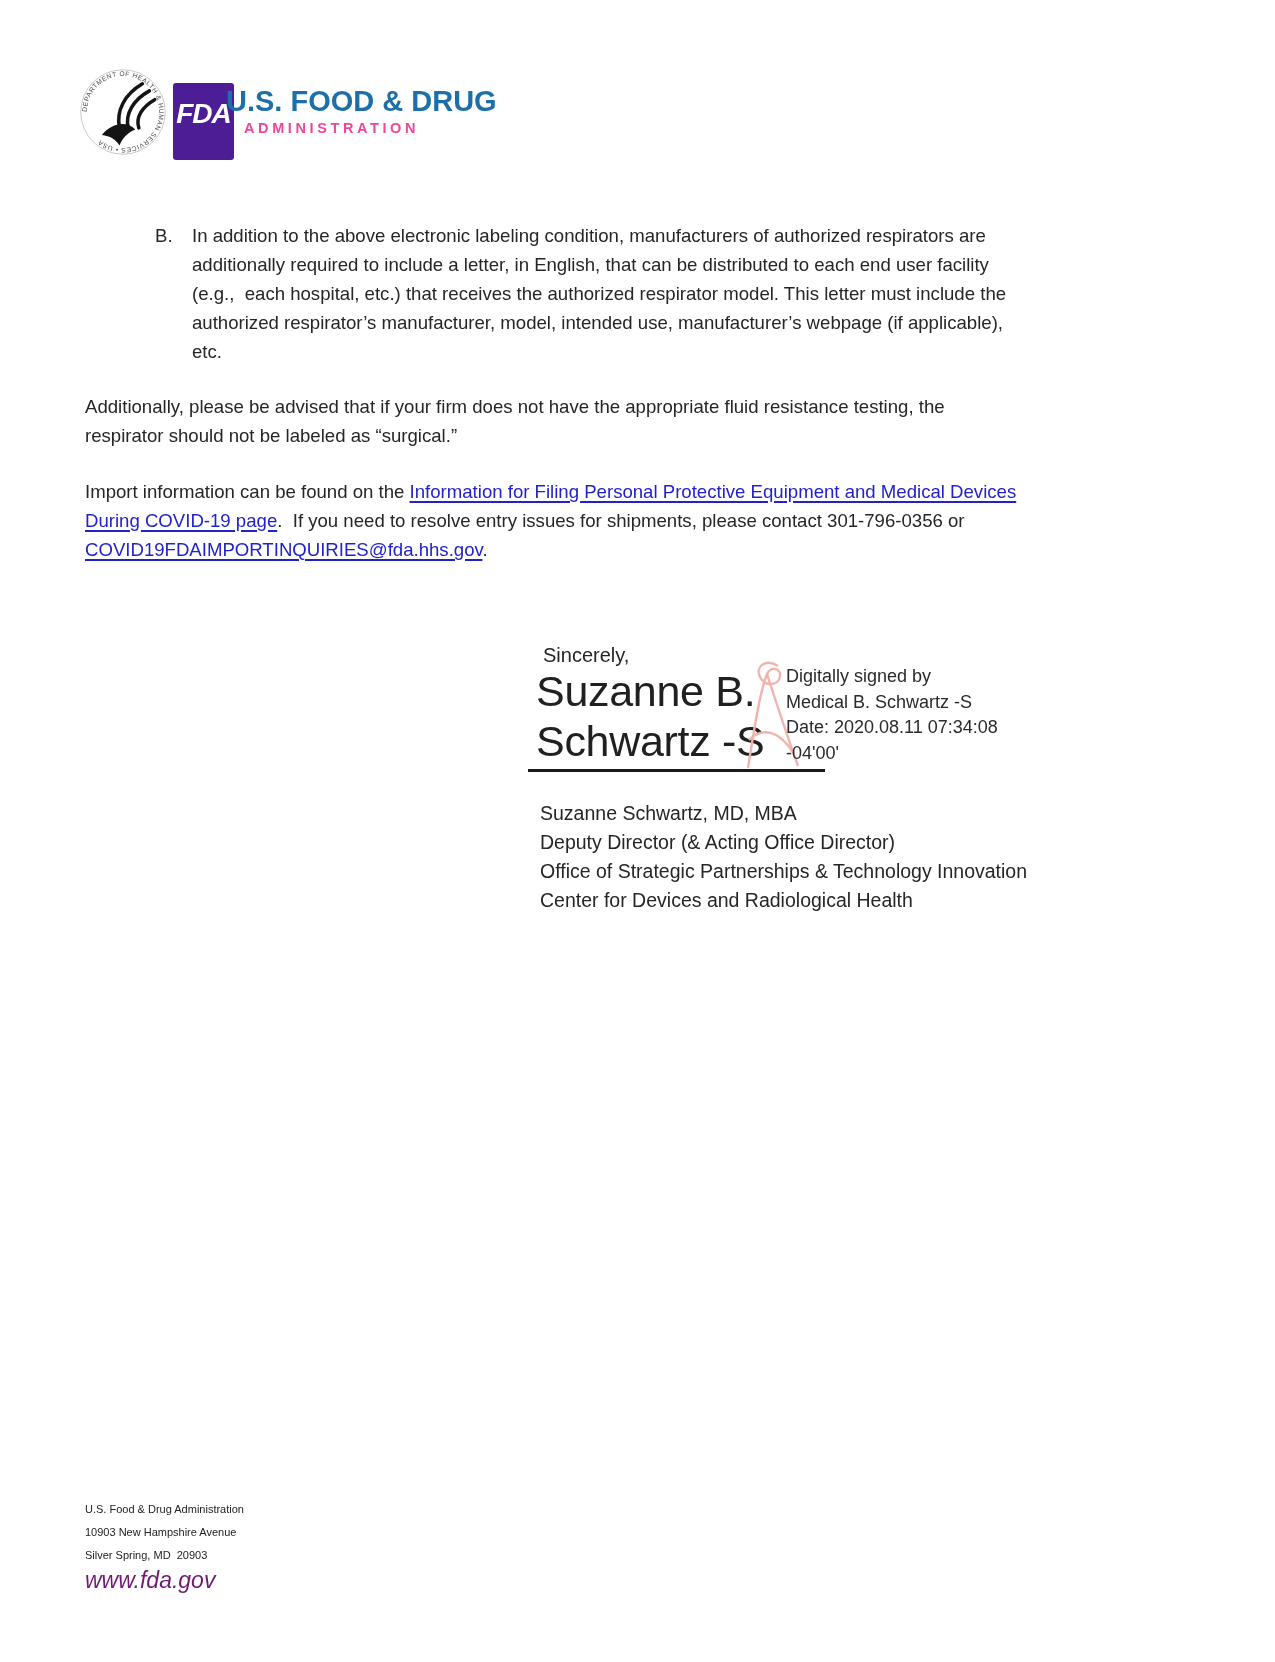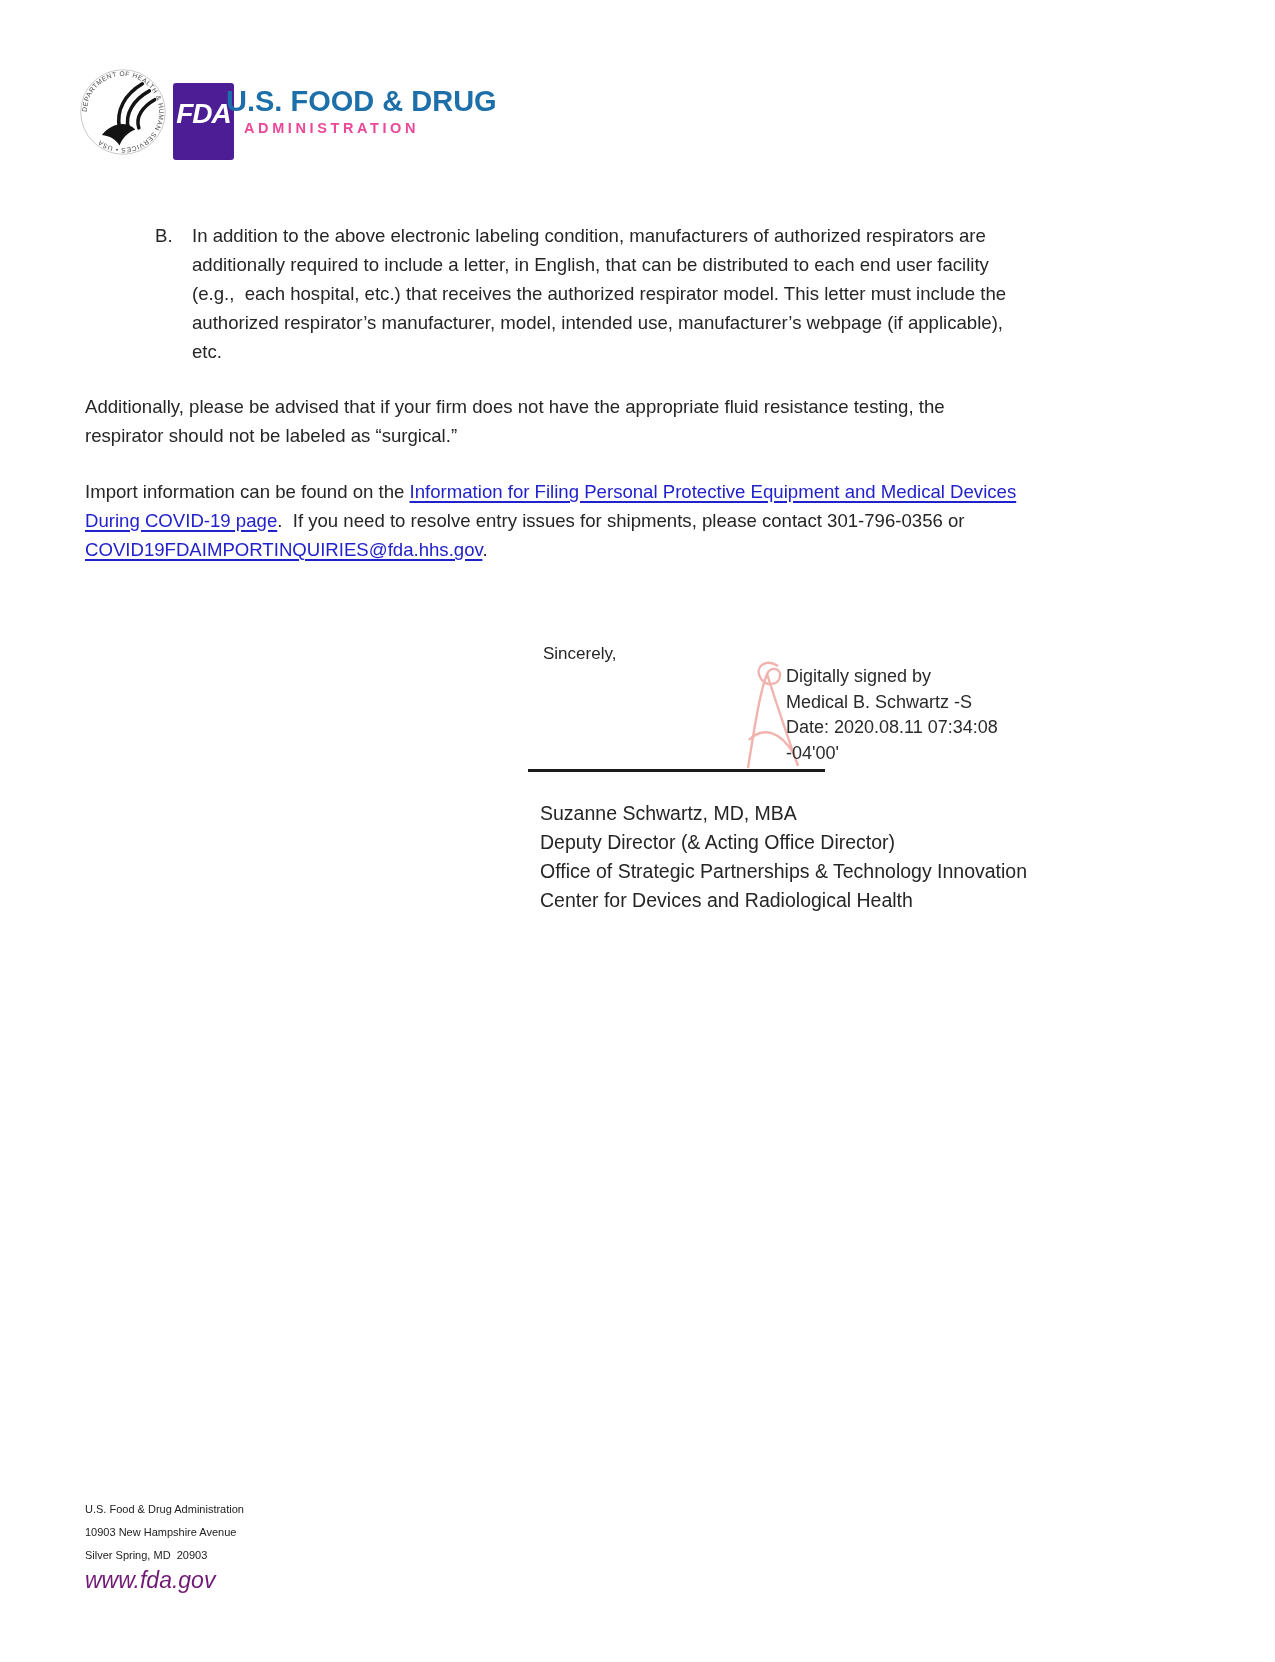--- a/index.html
+++ b/index.html
@@ -14,21 +14,21 @@
   .link { color:#2222cc; text-decoration:underline; text-decoration-thickness:1.5px; text-underline-offset:3px; cursor:pointer; }
   
   .fda-box {
     position:absolute; left:173px; top:83px; width:61px; height:77px;
     background:#4c1d95; border-radius:3px; color:#ffffff; text-align:center;
     line-height:61px; font-size:28px; font-weight:800; font-style:italic; letter-spacing:-1px;
   }
   .brand1 { position:absolute; left:226px; top:85px; font-size:29px; font-weight:800; color:#1d6fa9; white-space:nowrap; }
   .brand2 { position:absolute; left:244px; top:120px; font-size:14.5px; font-weight:700; color:#ec4899; letter-spacing:3.6px; white-space:nowrap; }
   
-  .sincerely { position:absolute; left:543px; top:644px; font-size:17px; color:#262626; white-space:nowrap; }
+  .sincerely { position:absolute; left:543px; top:644px; font-size:20px; color:#262626; white-space:nowrap; }
   .sig-name { position:absolute; left:536px; top:666px; font-size:43px; line-height:50px; color:#202020; letter-spacing:-0.3px; white-space:nowrap; }
   .sig-underline { position:absolute; left:528px; top:769px; width:297px; height:3px; background:#1a1a1a; }
   .digital { position:absolute; left:786px; top:664px; font-size:18px; line-height:25.5px; color:#2b2b2b; white-space:nowrap; }
   .signer { position:absolute; left:540px; top:783px; font-size:19.5px; line-height:29px; color:#262626; white-space:nowrap;margin-top:16px; }
   
   .footer { position:absolute; left:85px; top:1498px; font-size:11px; line-height:23px; color:#232323; white-space:nowrap; }
   .footer-link { position:absolute; left:85px; top:1567px; font-size:23px; color:#701a75; text-decoration:none; cursor:pointer; white-space:nowrap;font-style:italic; }
 </style>
 </head>
 <body>
@@ -72,20 +72,24 @@
     </div>
 
   <div class="para" style="left:85px; top:477px;">
     <div><span>Import information can be found on the </span><a class="link">Information for Filing Personal Protective Equipment and Medical Devices</a></div>
     <div><a class="link">During COVID-19 page</a><span>. &nbsp;If you need to resolve entry issues for shipments, please contact 301-796-0356 or</span></div>
     <div><a class="link">COVID19FDAIMPORTINQUIRIES@fda.hhs.gov</a><span>.</span></div>
   </div>
 
   <div class="sincerely">Sincerely,</div>
 
+  <div class="sig-name">
+    <div>Suzanne B.</div>
+    <div>Schwartz -S</div>
+  </div>
 
   <svg class="abs" style="left:744px; top:658px;" width="58" height="114" viewBox="0 0 58 114">
     <g stroke="#f1b3ae" stroke-width="2.4" fill="none">
       <path d="M34 8 C21 0 11 9 16 19 C21 29 35 28 36 18 C37 10 27 8 23 16 C16 33 10 72 4 110"></path>
       <path d="M23 16 C32 44 44 80 54 108"></path>
       <path d="M5 82 C19 68 36 73 50 96"></path>
     </g>
   </svg>
 
   <div class="digital">

